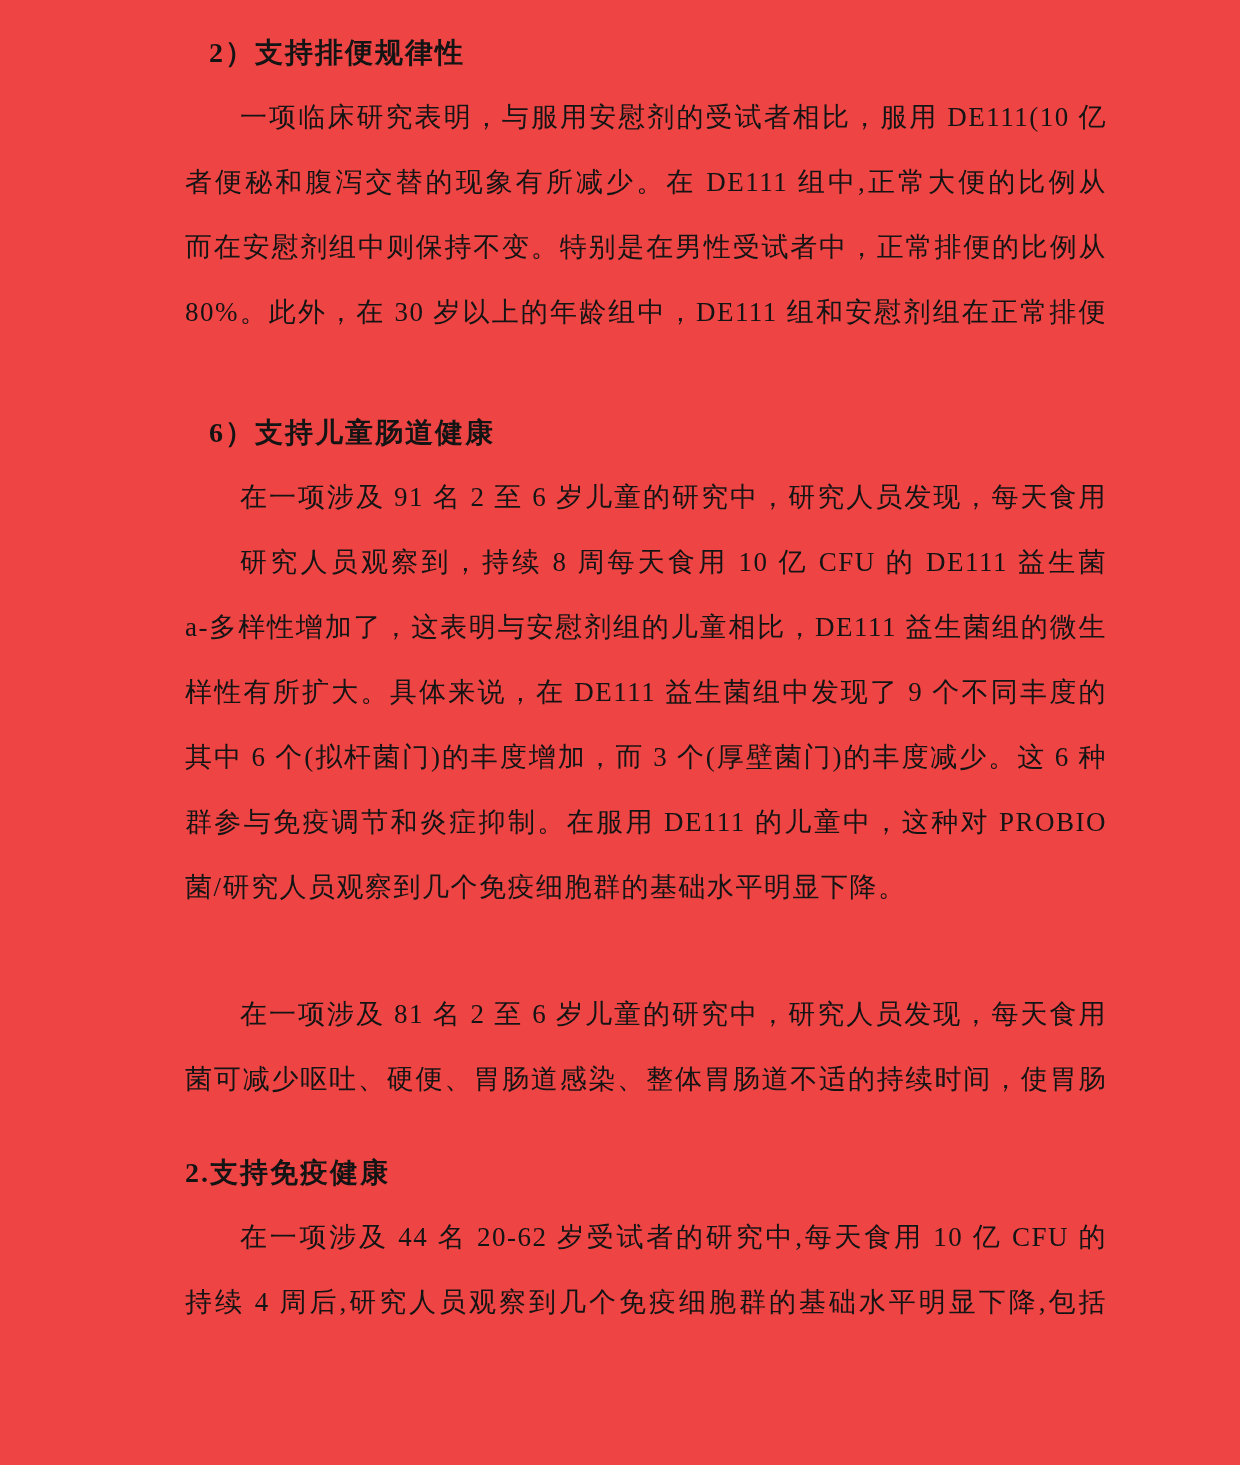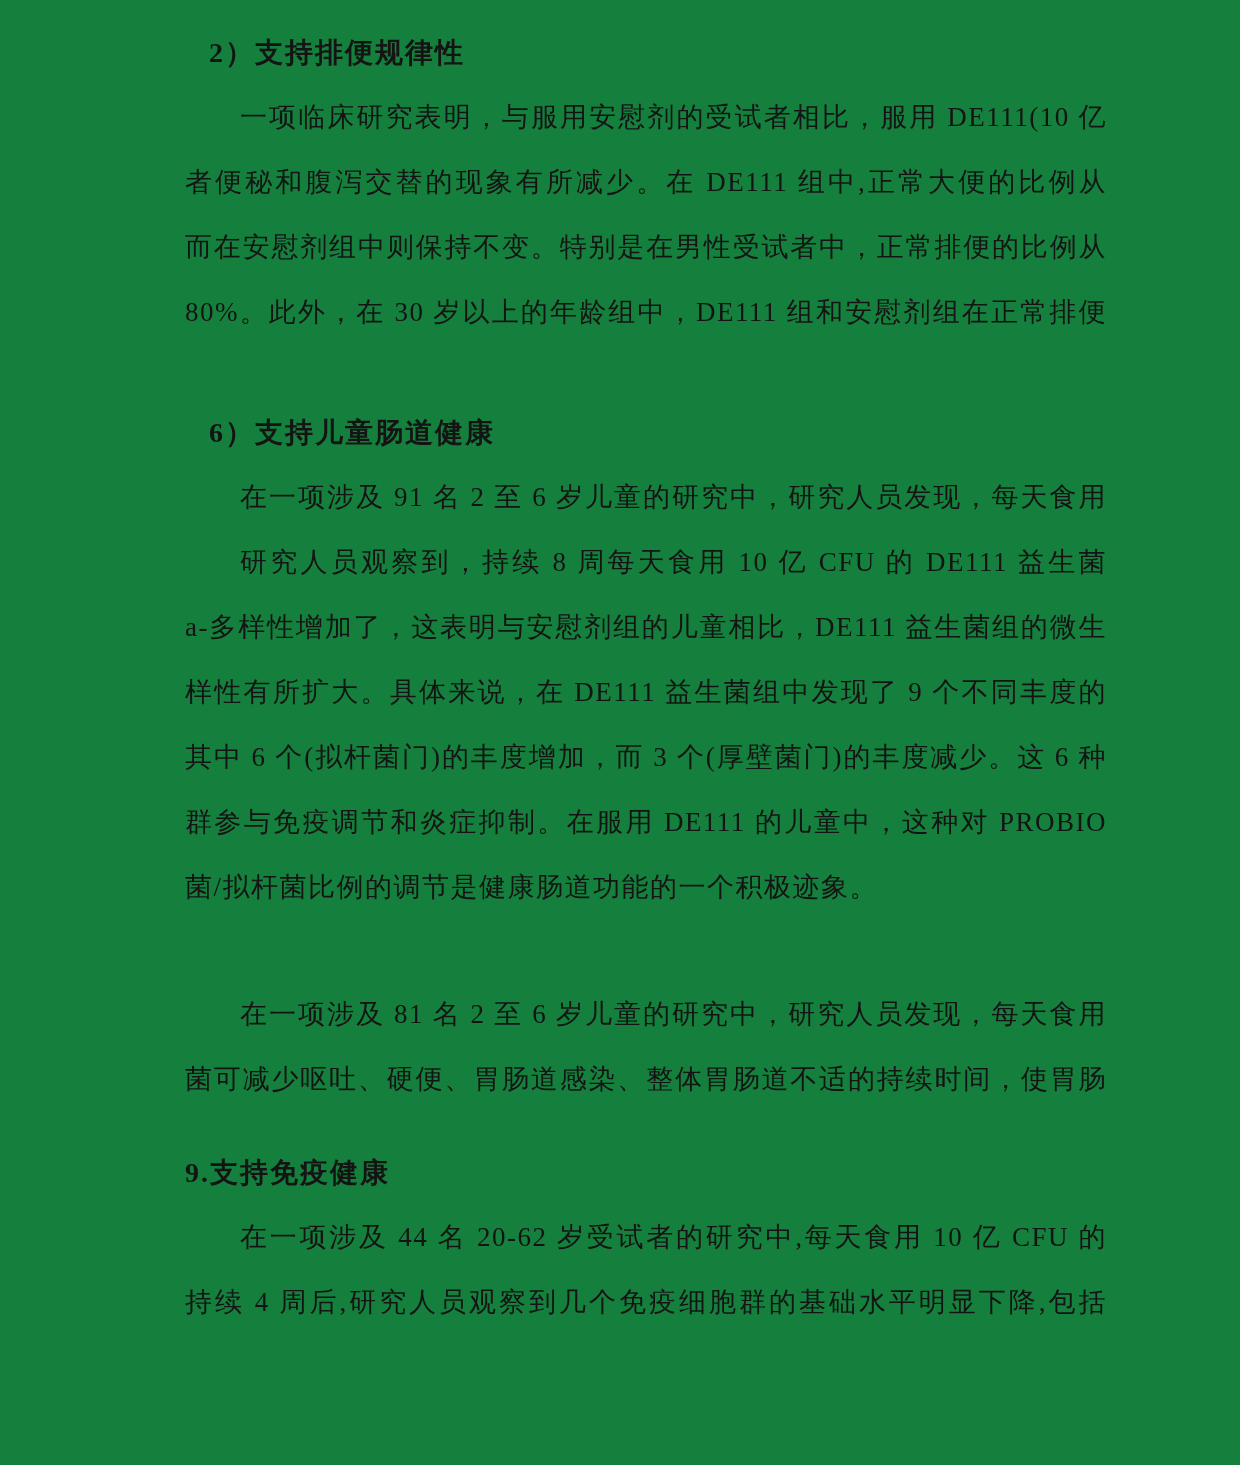--- a/index.html
+++ b/index.html
@@ -4,21 +4,21 @@
 <style>
   html, body {
     margin: 0;
     padding: 0;
     background: #ffffff;
   }
   .page {
     position: relative;
     width: 1240px;
     height: 1465px;
-    background: #15803d;
+    background: #ef4444;
     overflow: hidden;
     font-family: "Liberation Serif", "DejaVu Serif", serif;
     color: #141414;
   }
   .content {
     box-sizing: border-box;
     width: 1240px;
     padding: 20px 133px 0 185px; 
   }
   .ln {
@@ -75,28 +75,28 @@
 
     <div class="heading">6）支持儿童肠道健康</div>
 
     <div class="ln j ind">在一项涉及 91 名 2 至 6 岁儿童的研究中，研究人员发现，每天食用 DE111 益生</div>
 
     <div class="ln j ind">研究人员观察到，持续 8 周每天食用 10 亿 CFU 的 DE111 益生菌后，门分类级的</div>
     <div class="ln j">a-多样性增加了，这表明与安慰剂组的儿童相比，DE111 益生菌组的微生物组功能多</div>
     <div class="ln j">样性有所扩大。具体来说，在 DE111 益生菌组中发现了 9 个不同丰度的属级分类群，</div>
     <div class="ln j">其中 6 个(拟杆菌门)的丰度增加，而 3 个(厚壁菌门)的丰度减少。这 6 种繁盛的拟杆菌</div>
     <div class="ln j">群参与免疫调节和炎症抑制。在服用 DE111 的儿童中，这种对 PROBIO 微生物组厚壁</div>
-    <div class="ln last">菌/拟杆菌比例的调节是健康肠道功能的一个积极迹象。</div>
+    <div class="ln last">菌/研究人员观察到几个免疫细胞群的基础水平明显下降。</div>
 
     <div class="sp-b"></div>
 
     <div class="ln j ind">在一项涉及 81 名 2 至 6 岁儿童的研究中，研究人员发现，每天食用 DE111 益生</div>
     <div class="ln j">菌可减少呕吐、硬便、胃肠道感染、整体胃肠道不适的持续时间，使胃肠道更健康。</div>
 
     <div class="sp-c"></div>
 
-    <div class="heading flush">9.支持免疫健康</div>
+    <div class="heading flush">2.支持免疫健康</div>
 
     <div class="ln j ind">在一项涉及 44 名 20-62 岁受试者的研究中,每天食用 10 亿 CFU 的 DE111 益生菌</div>
     <div class="ln j">持续 4 周后,研究人员观察到几个免疫细胞群的基础水平明显下降,包括 CD3+T 细胞、</div>
 
   </div>
 </div>
 
 </body></html>

